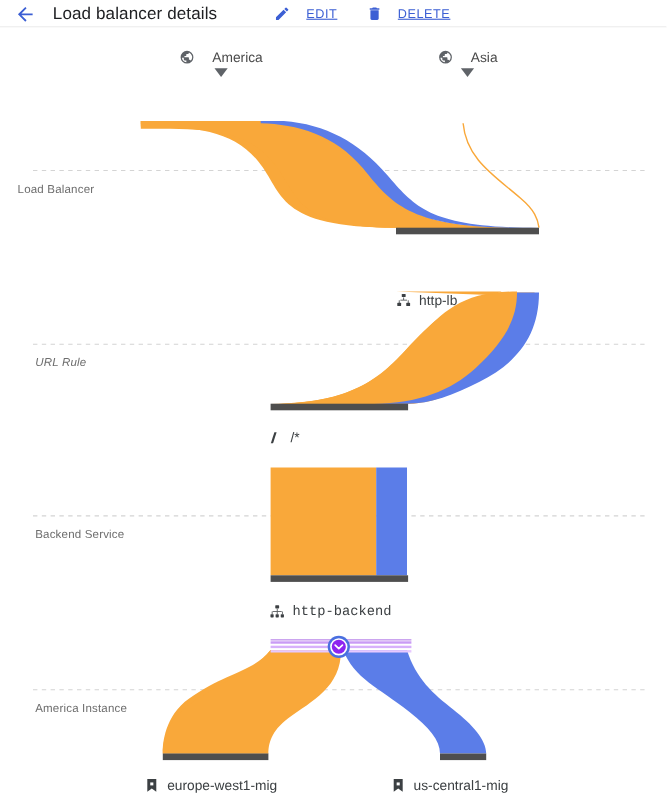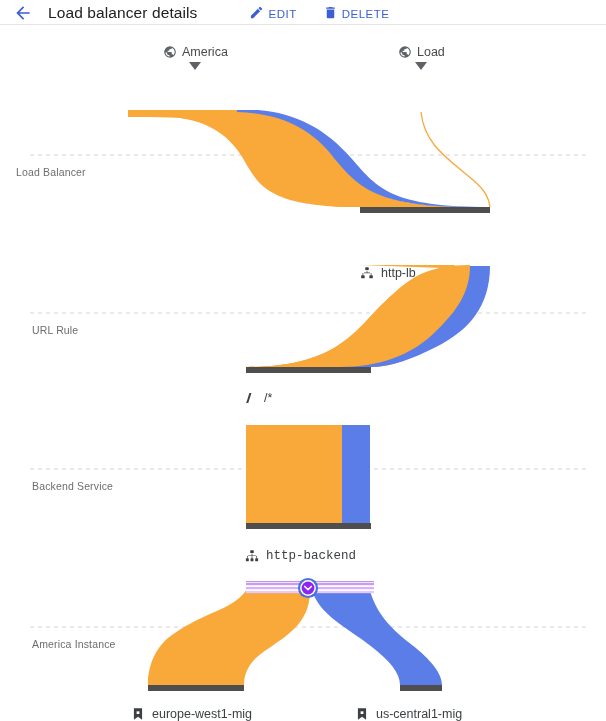--- a/index.html
+++ b/index.html
@@ -41,24 +41,25 @@
     letter-spacing: .1px;
   }
   .actions {
     display: flex;
     align-items: center;
     margin-left: 52px;
     gap: 26px;
   }
   .action {
     display: flex;
-    align-items: flex-end;
-    gap: 4px;
+    align-items: center;
+    gap: 14px;
     cursor: pointer;
     color: #3c5fd4;
+    text-decoration: underline;
   }
   .action-label {
     font-size: 11.5px;
     letter-spacing: .5px;
     color: #3c5fd4;
     font-weight: 500;
   }
 
   
   .canvas {
@@ -87,21 +88,21 @@
   .region {
     position: absolute;
     display: flex;
     flex-direction: column;
     align-items: center;
     cursor: pointer;
   }
   .region-row {
     display: flex;
     align-items: center;
-    gap: 5px;
+    gap: 16px;
   }
   .region-name {
     font-size: 12.5px;
     color: #4a4a4a;
     white-space: nowrap;
   }
   .region-caret {
     width: 0; height: 0;
     border-left: 6.5px solid transparent;
     border-right: 6.5px solid transparent;
@@ -282,40 +283,40 @@
   <div class="marker" style="left:297px; top:552px;">
     <svg class="icon" width="22" height="22" viewBox="0 0 24 24">
       <circle cx="12" cy="12" r="11" fill="#4a6fe0"></circle>
       <circle cx="12" cy="12" r="8.6" fill="#ffffff"></circle>
       <circle cx="12" cy="12" r="7" fill="#8e24f0"></circle>
       <path d="M8.4 10.3l3.6 3.5 3.6-3.5" fill="none" stroke="#ffffff" stroke-width="1.7" stroke-linecap="round" stroke-linejoin="round"></path>
     </svg>
   </div>
 
   <div class="row-label" style="left:16px; top:141px;">Load Balancer</div>
-  <div class="row-label" style="left:32px; top:299px;">URL Rule</div>
+  <div class="row-label" style="left:32px; top:299px;font-style:italic;">URL Rule</div>
   <div class="row-label" style="left:32px; top:455px;">Backend Service</div>
   <div class="row-label" style="left:32px; top:613px;">America Instance</div>
 
   <div class="region" style="left:163px; top:20px;">
     <div class="region-row">
       <svg class="icon" width="14" height="14" viewBox="0 0 24 24" fill="#5f6368">
         <path d="M12 2a10 10 0 100 20 10 10 0 000-20zm-1 17.93A8 8 0 014.06 13H7v2a2 2 0 002 2h2v2.93zM17.9 17.4A2 2 0 0016 16h-1v-3a1 1 0 00-1-1H8v-2h2a1 1 0 001-1V7h2a2 2 0 002-2v-.41A8 8 0 0117.9 17.4z"></path>
       </svg>
       <span class="region-name">America</span>
     </div>
     <div class="region-caret"></div>
   </div>
 
   <div class="region" style="left:398px; top:20px;">
     <div class="region-row">
       <svg class="icon" width="14" height="14" viewBox="0 0 24 24" fill="#5f6368">
         <path d="M12 2a10 10 0 100 20 10 10 0 000-20zm-1 17.93A8 8 0 014.06 13H7v2a2 2 0 002 2h2v2.93zM17.9 17.4A2 2 0 0016 16h-1v-3a1 1 0 00-1-1H8v-2h2a1 1 0 001-1V7h2a2 2 0 002-2v-.41A8 8 0 0117.9 17.4z"></path>
       </svg>
-      <span class="region-name">Load</span>
+      <span class="region-name">Asia</span>
     </div>
     <div class="region-caret"></div>
   </div>
 
 
   <div class="node-label" style="left:360px; top:205px;margin-top:36px;">
     <svg class="icon" width="14" height="14" viewBox="0 0 24 24" fill="#3c4043">
       <rect x="9" y="2" width="6" height="5" rx="1"></rect>
       <rect x="2" y="16" width="6" height="5" rx="1"></rect>
       <rect x="16" y="16" width="6" height="5" rx="1"></rect>

